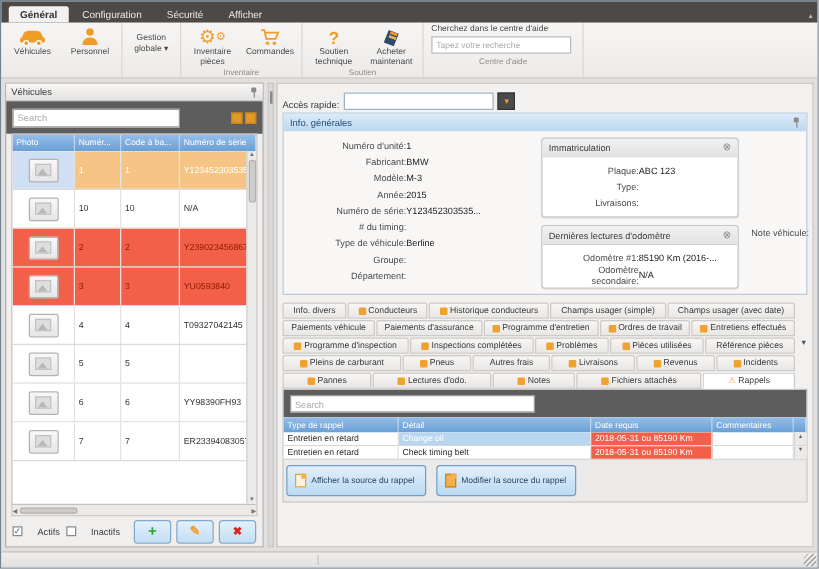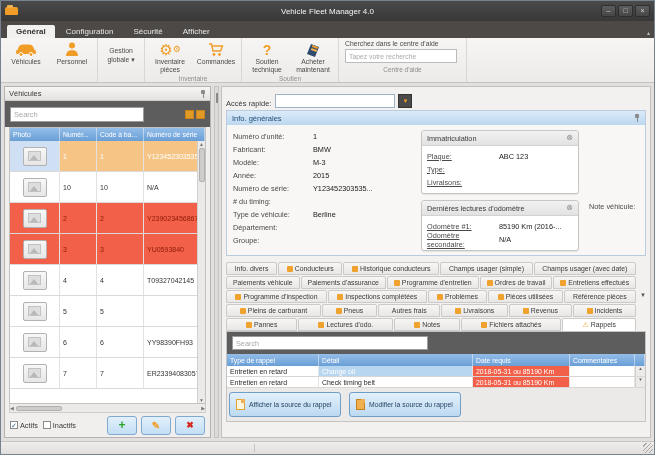--- a/index.html
+++ b/index.html
@@ -76,57 +76,57 @@
   .vrow.alert .cell, .vrow.alert .cell-photo { background:#f2604a; color:#8e1a02; }
   .vscroll { position:absolute; right:0; top:13px; bottom:0; width:8px; background:#eceae8; border-left:1px solid #d2d0ce;
              display:flex; flex-direction:column; align-items:center; font-size:5px; color:#777;}
   .vthumb { width:6px; height:34px; background:#cfcdcb; border:1px solid #b2b0ae; border-radius:2px; margin-top:1px;}
   .vscroll .sdown { margin-top:auto; }
   .hscroll { height:9px; margin:0 4px; background:#eceae8; border:1px solid #cfcdcb; border-top:none; display:flex; align-items:center; font-size:5px; color:#777; flex:0 0 auto;}
   .hthumb { width:46px; height:5px; background:#cfcdcb; border:1px solid #b2b0ae; border-radius:2px; margin-left:2px;}
   .hscroll .sright { margin-left:auto; }
 
   .lp-footer { height:24px; display:flex; align-items:center; padding:2px 5px; gap:5px; flex:0 0 auto;}
-  .chk { display:flex; align-items:flex-start; gap:2px; font-size:7.3px; color:#3a3a3a;}
+  .chk { display:flex; align-items:flex-start; gap:12px; font-size:7.3px; color:#3a3a3a;}
   .box { width:8px; height:8px; border:1px solid #8a8a8a; background:#fff; font-size:7px; line-height:7px; text-align:center; color:#2a6496;}
   .crud { margin-left:auto; display:flex; gap:4px; }
   .crud-btn { width:30px; height:19px; background:linear-gradient(#e2f0fb,#c3def4); border:1px solid #7fa9cf; border-radius:3px;
               display:flex; align-items:center; justify-content:center; font-weight:bold; }
   .crud-btn.add { color:#2ca32c; font-size:12px; }
   .crud-btn.edit { color:#f09d28; font-size:10px; }
   .crud-btn.del { color:#d6281a; font-size:9px; }
 
   
   .rightwrap { flex:1; display:flex; overflow:hidden; }
   .splitter { width:5px; background:#dcdad8; border:1px solid #c6c4c2; margin-right:2px; position:relative;}
   .splitter::after{ content:""; position:absolute; top:6px; left:1px; width:2px; height:10px; background:#8a8a8a;}
   .rightpanel { flex:1; display:flex; flex-direction:column; background:#f2f1f0; border:1px solid #c2c0be; padding:3px 4px; overflow:hidden;}
 
   .qa-row { height:18px; display:flex; align-items:flex-end; gap:4px; flex:0 0 auto; }
   .qa-label { font-size:7.5px; color:#3a3a3a; }
   .qa-input { width:120px; height:14px; border:1px solid #9fb3c6; background:#fff; }
   .qa-btn { width:14px; height:14px; margin-left:-1px; background:#4a4a4a; border:1px solid #333; color:#f09d28; font-size:7px;
             display:flex; align-items:center; justify-content:center; }
 
-  .section { border:1px solid #b9cbdc; background:#f8f7f6; margin-top:2px; flex:0 0 auto;}
+  .section { border:1px solid #b9cbdc; background:#f8f7f6; margin-top:2px; flex:0 0 auto;text-align:right;}
   .sec-header { height:14px; background:linear-gradient(#dcebf9,#bcd7ee); display:flex; align-items:center; padding:0 5px;
                 font-size:7.5px; color:#1f4d7a; }
   .sec-content { display:flex; padding:5px 6px 4px 6px; gap:10px; }
-  .fields { width:178px; flex:0 0 auto; }
+  .fields { width:178px; flex:0 0 auto;margin-left:12px; }
   .frow { display:flex; height:13px; align-items:center; }
   .flabel { width:80px; flex:0 0 auto; color:#4a4a4a; font-size:7.3px; }
   .fvalue { color:#1a1a1a; font-size:7.3px; white-space:nowrap; }
   .boxcol { width:158px; flex:0 0 auto; display:flex; flex-direction:column; gap:6px; }
   .gbox { background:#fff; border:1px solid #c6c6c6; border-radius:3px; box-shadow:0 1px 1px rgba(0,0,0,.08); }
   .gbox-header { height:15px; background:linear-gradient(#f2f2f2,#e2e2e2); border-bottom:1px solid #d2d2d2; border-radius:3px 3px 0 0;
                  display:flex; align-items:center; padding:0 5px; font-size:7.3px; color:#3a3a3a;}
   .gbox-btn { margin-left:auto; color:#8a8a8a; font-size:8px; line-height:8px; }
   .gbox-body { padding:4px 5px; }
   .gbox .frow { height:13px; }
-  .gbox .flabel { width:72px;text-decoration:underline; }
+  .gbox .flabel { width:72px; }
   .note-label { font-size:7.3px; color:#4a4a4a; padding-top:72px; white-space:nowrap;}
 
   
   .tabsblock { margin-top:6px; position:relative; flex:0 0 auto; padding-right:10px;}
   .trow { display:flex; gap:1px; margin-bottom:1px; }
   .dtab { flex:1 1 auto; height:13px; display:flex; align-items:center; justify-content:center; gap:2px;
           background:linear-gradient(#f7f6f5,#e9e7e5); border:1px solid #cccac8; border-radius:2px 2px 0 0;
           font-size:6.9px; color:#3a3a3a; padding:0 4px; white-space:nowrap; overflow:hidden;}
   .dtab.active { background:#fff; border-bottom-color:#fff; }
   .tabsq { width:6px; height:6px; background:#f0a22e; border-radius:1px; flex:0 0 auto;}
@@ -161,29 +161,20 @@
   .statusbar { height:13px; background:linear-gradient(#f0eeec,#e2e0de); border-top:1px solid #c6c4c2; flex:0 0 auto; position:relative;}
   .sb-div { position:absolute; left:253px; top:2px; bottom:2px; width:1px; background:#c6c4c2; }
   .grip { position:absolute; right:1px; bottom:1px; width:10px; height:10px;
           background:repeating-linear-gradient(135deg, transparent 0 2px, #a8a6a4 2px 3px); }
 </style>
 </head>
 <body>
 
 <div class="window">
 
-  <div class="titlebar">
-    <span class="appicon"></span>
-    <span class="t-title">Vehicle Fleet Manager 4.0</span>
-    <span class="t-controls">
-      <span class="tc-btn">–</span>
-      <span class="tc-btn">□</span>
-      <span class="tc-btn">×</span>
-    </span>
-  </div>
 
   <div class="tabstrip">
     <span class="rtab active">Général</span>
     <span class="rtab">Configuration</span>
     <span class="rtab">Sécurité</span>
     <span class="rtab">Afficher</span>
     <span class="ribbon-collapse">▴</span>
   </div>
 
   <div class="ribbon">
@@ -448,25 +439,25 @@
                 </div>
               <div class="frow">
                   <span class="flabel"># du timing:</span>
                   <span class="fvalue"></span>
                 </div>
               <div class="frow">
                   <span class="flabel">Type de véhicule:</span>
                   <span class="fvalue">Berline</span>
                 </div>
               <div class="frow">
+                  <span class="flabel">Groupe:</span>
+                  <span class="fvalue"></span>
+                </div>
+              <div class="frow">
                   <span class="flabel">Département:</span>
-                  <span class="fvalue"></span>
-                </div>
-              <div class="frow">
-                  <span class="flabel">Groupe:</span>
                   <span class="fvalue"></span>
                 </div>
             </div>
 
             <div class="boxcol">
               <div class="gbox">
                 <div class="gbox-header">
                   <span>Immatriculation</span>
                   <span class="gbox-btn">⊗</span>
                 </div>

